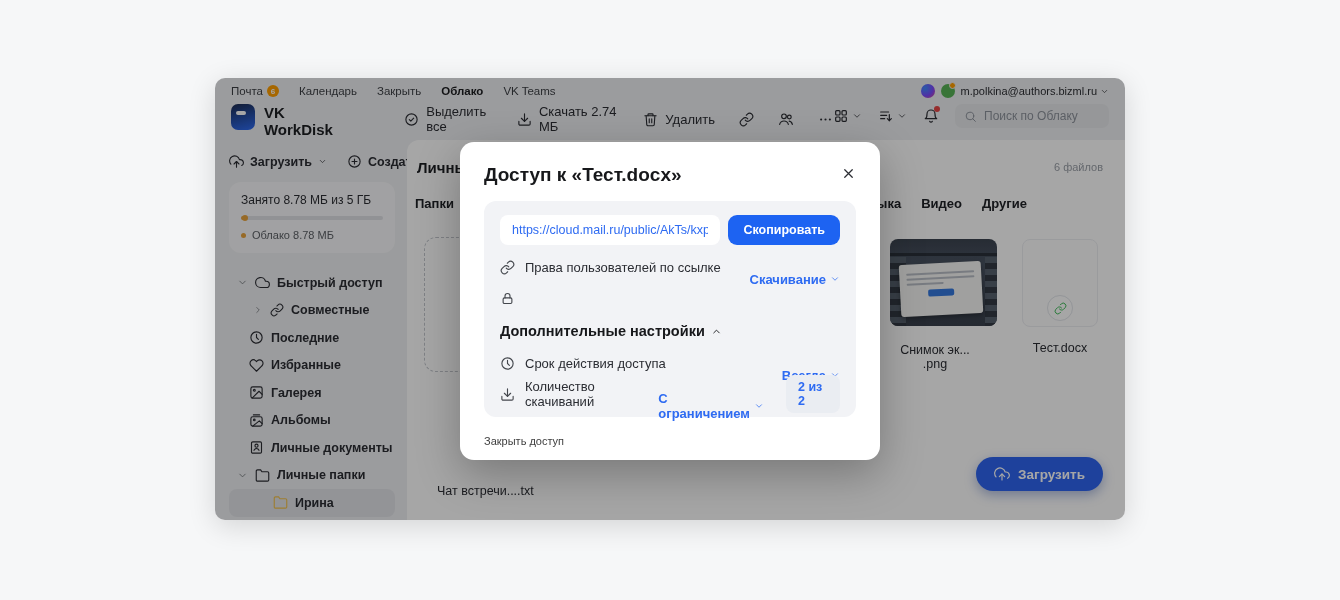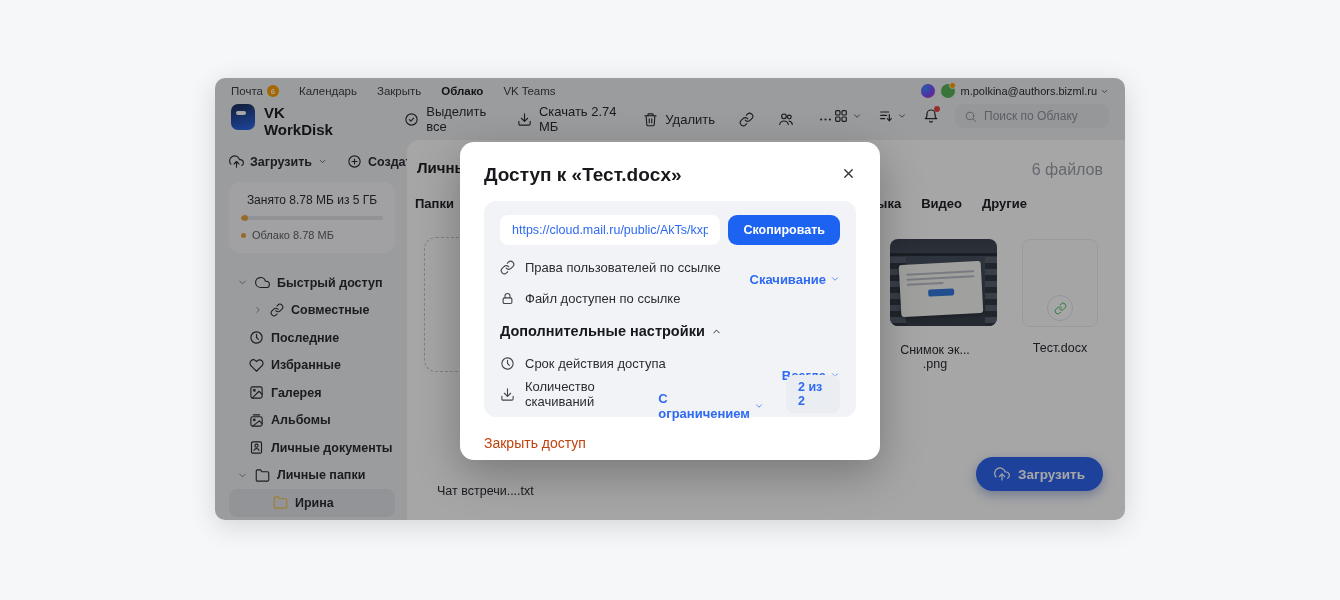--- a/index.html
+++ b/index.html
@@ -43,21 +43,21 @@
   .search input { border:none; outline:none; background:transparent; font-size:12px; color:#0f172a; width:100%;
                   font-family:"Liberation Sans", sans-serif; }
   .search input::placeholder { color:#8d929b; }
 
   
   .body { display:flex; height:380px; }
   .sidebar { width:192px; flex:none; padding:14px 12px 0 14px; }
   .side-actions { display:flex; align-items:center; gap:20px; font-size:12.5px; font-weight:bold; color:#2b2d33; }
   .side-act { display:flex; align-items:center; gap:6px; cursor:pointer; }
   .storage-card { margin-top:13px; background:rgba(255,255,255,.55); border-radius:12px; padding:11px 12px 12px; }
-  .storage-used { font-size:12px; color:#2b2d33;text-align:center; }
+  .storage-used { font-size:12px; color:#2b2d33; }
   .storage-bar { position:relative; margin-top:9px; height:4px; border-radius:2px; background:#dfe1e5; }
   .storage-bar .fill { position:absolute; left:0; top:0; height:4px; width:4%; border-radius:2px; background:#e8a33d; }
   .storage-bar .knob { position:absolute; left:1px; top:-1px; width:6px; height:6px; border-radius:50%; background:#e8a33d; }
   .storage-cloud { margin-top:9px; display:flex; align-items:center; gap:6px; font-size:11px; color:#5c6066; }
   .bullet { width:5px; height:5px; border-radius:50%; background:#e8a33d; flex:none; }
 
   .nav-list { margin-top:16px; }
   .nav-row { height:27.5px; display:flex; align-items:center; gap:7px; font-size:12.5px; font-weight:bold;
              color:#2b2d33; cursor:pointer; border-radius:8px; }
   .nav-row .chev { color:#6f7378; }
@@ -65,21 +65,21 @@
   .nav-row.lvl-b { padding-left:24px; }
   .nav-row.lvl-c { padding-left:20px; }
   .nav-row.lvl-d { padding-left:44px; }
   .nav-row.active { background:#e2e4e9;text-align:center; }
   .folder-yellow { color:#f2c14b; }
 
   
   .content { flex:1; position:relative; background:#ffffff; border-radius:12px 0 0 0; overflow:hidden; }
   .content-head { display:flex; align-items:flex-start; justify-content:space-between; padding:19px 22px 0 10px; }
   .page-title { font-size:15px; font-weight:bold; color:#1d1f23; white-space:nowrap; }
-  .files-count { font-size:16px; color:#9ba0a8; margin-top:2px; }
+  .files-count { font-size:11px; color:#9ba0a8; margin-top:2px; }
   .tab { position:absolute; top:56px; font-size:13px; font-weight:bold; color:#202227; cursor:pointer; white-space:nowrap; }
   .tab-folders { left:8px; }
   .tabs-right { position:absolute; top:56px; left:445px; display:flex; gap:20px; }
   .tabs-right .tab { position:static; }
 
   .dropzone { position:absolute; left:17px; top:97px; width:150px; height:135px; border:1.5px dashed #c3c7cd; border-radius:12px; }
 
   .file-card { position:absolute; cursor:pointer; }
   .thumb { width:107px; height:87px; border-radius:8px; overflow:hidden; position:relative;
            background:linear-gradient(180deg,#3c4450 0%,#4b5564 30%,#39404c 100%); }
@@ -120,21 +120,21 @@
   .copy-btn { height:30px; padding:0 15px; border:none; border-radius:9px; background:#1d63f2; color:#fff;
               font-size:12.5px; font-weight:bold; cursor:pointer; font-family:"Liberation Sans", sans-serif; }
   .opt-row { display:flex; align-items:center; gap:10px; margin-top:13px; height:18px; font-size:13px; color:#2b2d33; }
   .opt-row .oicon { color:#44474d; }
   .opt-value { margin-left:auto; display:flex; align-items:center; gap:4px; color:#2e6bf2; font-weight:bold;
                font-size:13px; cursor:pointer;margin-top:24px; }
   .section-row { display:flex; align-items:center; gap:6px; margin-top:14px; height:20px; font-size:14.5px;
                  font-weight:bold; color:#17181b; cursor:pointer; }
   .limit-badge { background:#eaedf2; border-radius:8px; padding:5px 12px; color:#2e6bf2; font-size:12.5px;
                  font-weight:bold; margin-left:12px; cursor:pointer; }
-  .close-access { margin-top:18px; font-size:14px; color:#c2410c; cursor:pointer; display:inline-block; }
+  .close-access { margin-top:18px; font-size:11px; color:#404040; cursor:pointer; display:inline-block; }
 </style>
 </head>
 <body>
 
 <svg width="0" height="0" style="position:absolute">
   <defs>
     <symbol id="i-chev-down" viewBox="0 0 24 24">
         <path d="M6 9l6 6 6-6"></path>
       </symbol>
     <symbol id="i-chev-right" viewBox="0 0 24 24">
@@ -528,21 +528,20 @@
             <svg class="ic" width="10" height="10">
                 <use href="#i-chev-down"></use>
               </svg>
           </span>
         </div>
 
         <div class="opt-row">
           <svg class="ic oicon" width="15" height="15">
               <use href="#i-lock"></use>
             </svg>
-          <span>Файл доступен по ссылке</span>
         </div>
 
         <div class="section-row">
           <span>Дополнительные настройки</span>
           <svg class="ic" width="11" height="11" style="stroke-width:2">
               <use href="#i-chev-up"></use>
             </svg>
         </div>
 
         <div class="opt-row">

